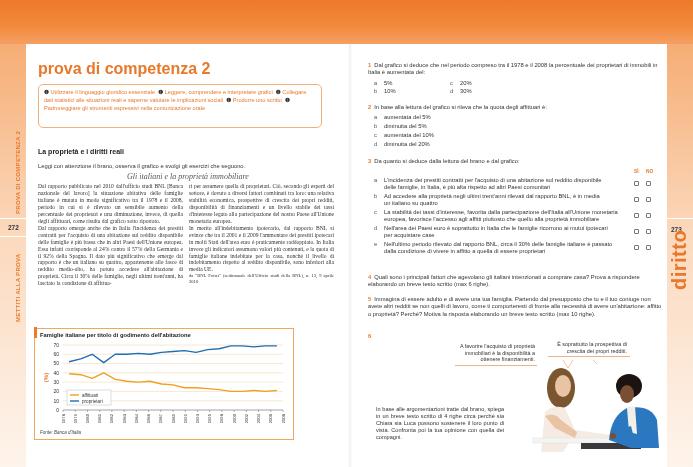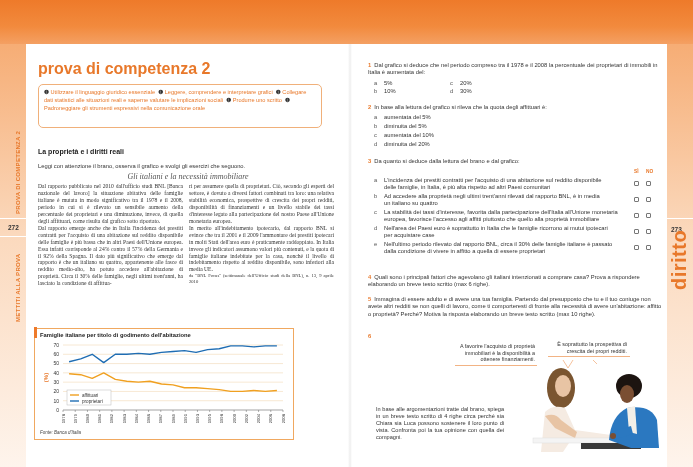--- a/index.html
+++ b/index.html
@@ -86,21 +86,21 @@
   <span class="bullet">❶</span>
   <span>Collegare dati statistici alle situazioni reali e saperne valutare le implicazioni sociali</span>&nbsp;
   <span class="bullet">❶</span>
   <span>Produrre uno scritto</span>&nbsp;
   <span class="bullet">❶</span>
   <span>Padroneggiare gli strumenti espressivi nella comunicazione orale</span>
 </div>
 
 <div class="sec-title">La proprietà e i diritti reali</div>
 <div class="intro">Leggi con attenzione il brano, osserva il grafico e svolgi gli esercizi che seguono.</div>
-<div class="article-title">Gli italiani e la necessità immobiliare</div>
+<div class="article-title">Gli italiani e la proprietà immobiliare</div>
 
 <div class="col" style="left:38px;">
   <p>Dal rapporto pubblicato nel 2010 dall'ufficio studi BNL [Banca nazionale del lavoro] la situazione abitativa delle famiglie italiane è mutata in modo significativo tra il 1978 e il 2008, periodo in cui si è rilevato un sensibile aumento della percentuale dei proprietari e una diminuzione, invece, di quella degli affittuari, come risulta dal grafico sotto riportato.</p>
   <p>Dal rapporto emerge anche che in Italia l'incidenza dei prestiti contratti per l'acquisto di una abitazione sul reddito disponibile delle famiglie è più bassa che in altri Paesi dell'Unione europea. Essa infatti corrisponde al 24% contro il 57% della Germania e il 92% della Spagna. Il dato più significativo che emerge dal rapporto è che un italiano su quattro, appartenente alle fasce di reddito medio-alto, ha potuto accedere all'abitazione di proprietà. Circa il 30% delle famiglie, negli ultimi trent'anni, ha lasciato la condizione di affittua-</p>
 </div>
 <div class="col" style="left:189px;">
   <p>ri per assumere quella di proprietari. Ciò, secondo gli esperti del settore, è dovuto a diversi fattori combinati tra loro: una relativa stabilità economica, prospettive di crescita dei propri redditi, disponibilità di finanziamenti e un livello stabile dei tassi d'interesse legato alla partecipazione del nostro Paese all'Unione monetaria europea.</p>
   <p>In merito all'indebitamento ipotecario, dal rapporto BNL si evince che tra il 2001 e il 2009 l'ammontare dei prestiti ipotecari in molti Stati dell'area euro è praticamente raddoppiato. In Italia invece gli indicatori assumono valori più contenuti, e la quota di famiglie italiane indebitate per la casa, nonché il livello di indebitamento rispetto al reddito disponibile, sono inferiori alla media UE.</p>
   <p class="source-note">da "BNL Focus" (settimanale dell'Ufficio studi della BNL), n. 13, 9 aprile 2010</p>
 </div>

